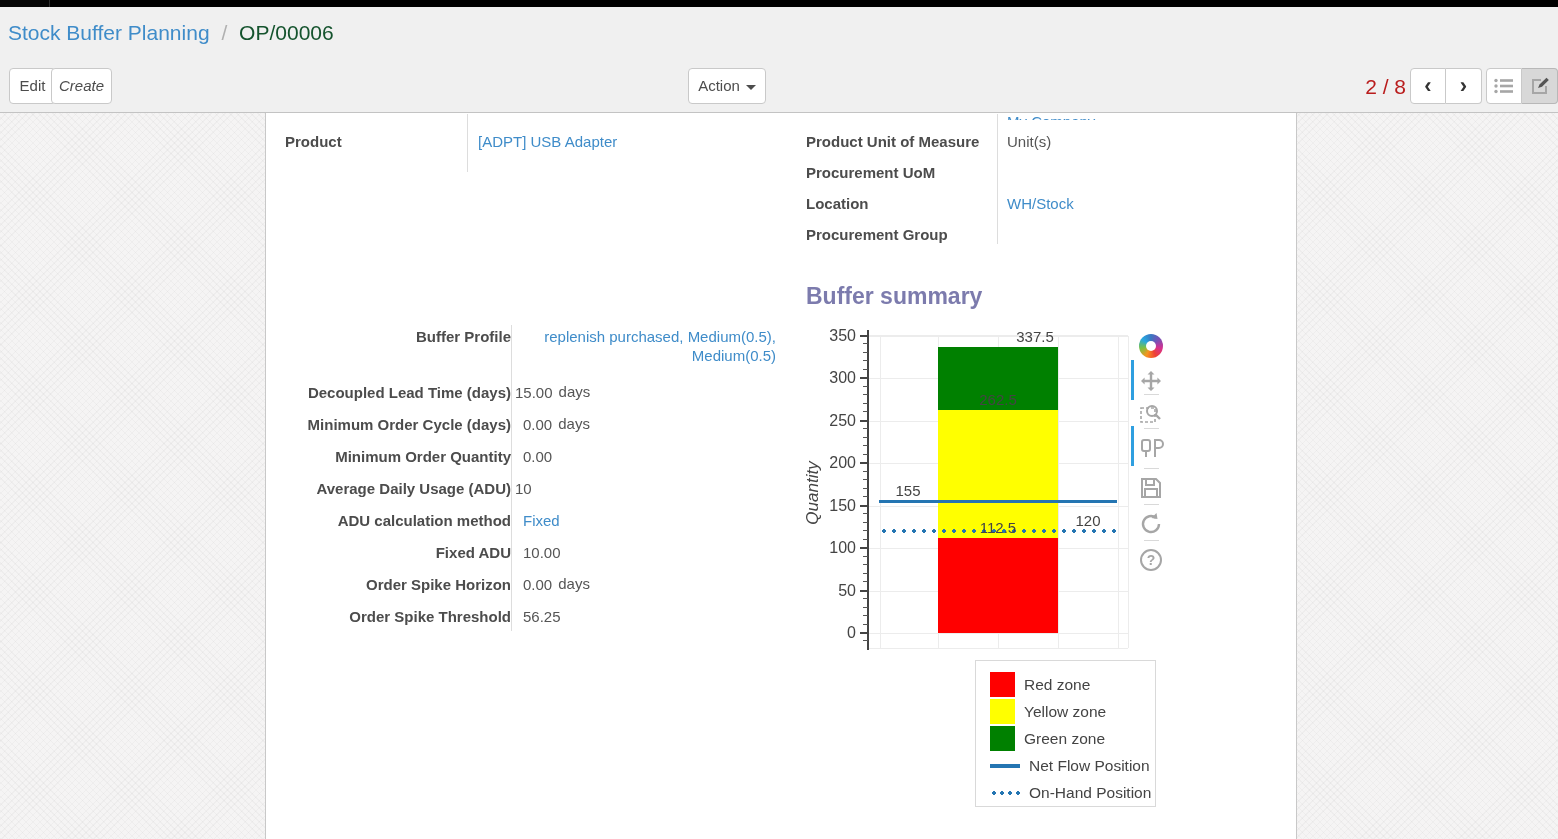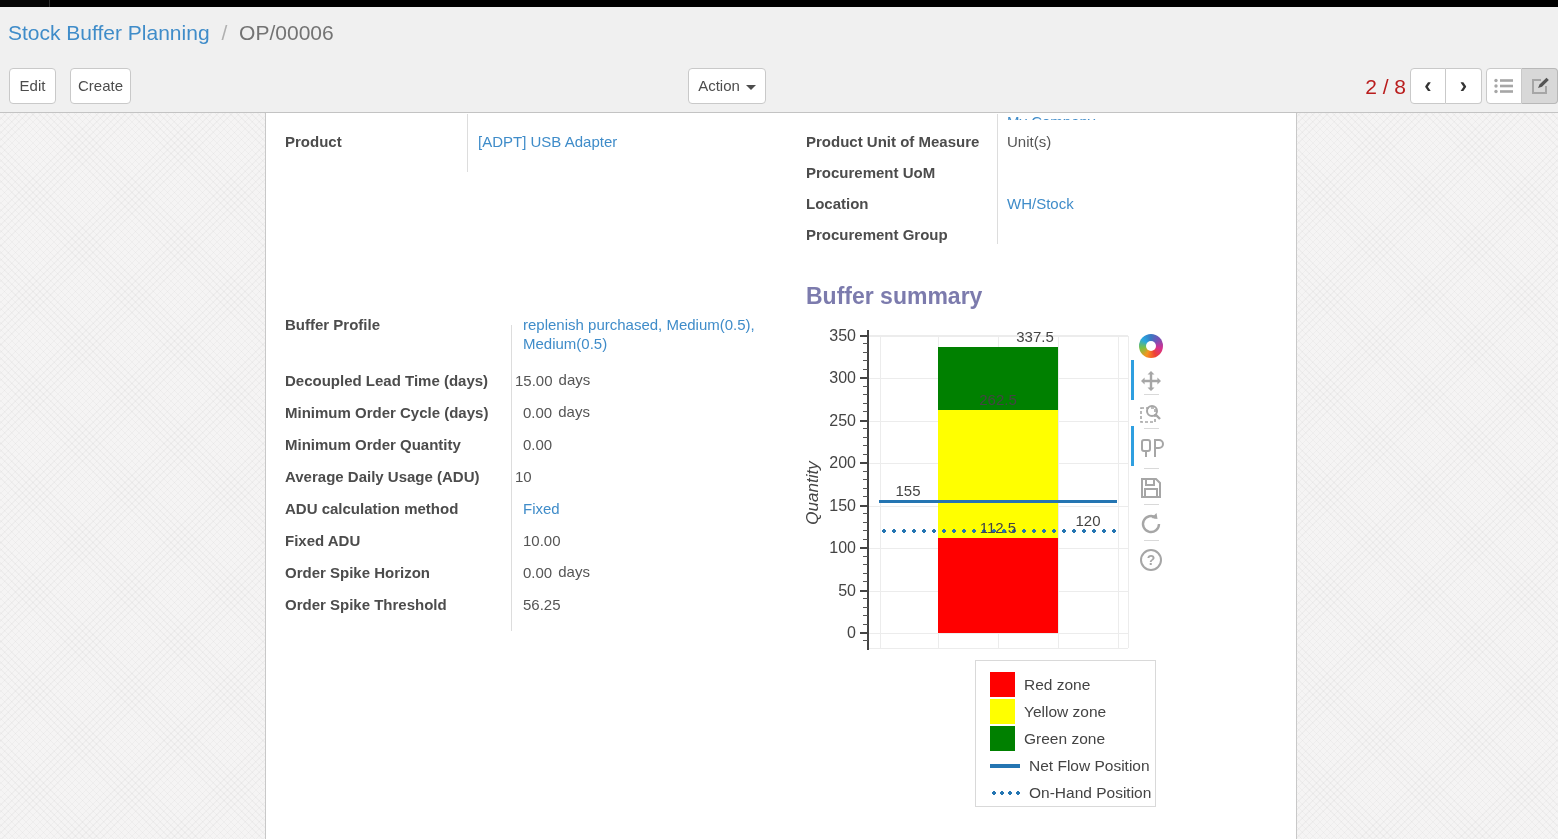--- a/index.html
+++ b/index.html
@@ -9,27 +9,27 @@
   
   #topbar { position:absolute; left:0; top:0; width:1558px; height:7px; background:#000; }
   #topbar .seg { position:absolute; left:0; top:0; width:50px; height:7px; background:#060606; border-right:1px solid #2e2e2e; }
 
   
   #control-panel { position:absolute; left:0; top:7px; width:1558px; height:106px;
                    background:#f0f0f0; border-bottom:1px solid #c3c3c3; }
   #breadcrumb { position:absolute; left:8px; top:14px; font-size:21px; }
   #breadcrumb .bc-link { color:#3f8cc9; cursor:pointer; }
   #breadcrumb .bc-sep { color:#b0b0b0; padding:0 6px; }
-  #breadcrumb .bc-cur { color:#737373; }
+  #breadcrumb .bc-cur { color:#14532d; }
 
   .btn { position:absolute; top:61px; height:36px; background:#fff; border:1px solid #c9c9c9;
          border-radius:4px; font-size:15px; color:#4c4c4c; text-align:center; line-height:34px;
          cursor:pointer; }
   #btn-edit   { left:9px;  width:47px; }
-  #btn-create { left:70px; width:61px; }
+  #btn-create { left:51px; width:61px;font-style:italic; }
   #btn-action { left:688px; width:78px; }
   #btn-action .caret { display:inline-block; width:0; height:0; margin-left:6px; vertical-align:middle;
          border-left:5px solid transparent; border-right:5px solid transparent; border-top:5px solid #4c4c4c; }
 
   #pager-text { position:absolute; left:1352px; top:68px; width:54px; text-align:right;
                 font-size:21px; color:#b91c1c; }
   .btn-group { position:absolute; top:61px; height:36px; display:flex; }
   #pager-buttons { left:1410px; }
   #view-switcher { left:1486px; }
   .gbtn { width:36px; height:36px; background:#fff; border:1px solid #c9c9c9; border-left-width:0;
@@ -178,21 +178,21 @@
       </div>
     <div class="fgroup" id="group-top-left" style="left:19px; top:19px; width:500px;">
         <div class="frow" style="height: 31px;">
           <div class="flabel" style="width: 182px; flex: 0 0 182px;">Product</div>
           <div class="fvalue link" style="padding-left: 11px; max-width: 265px;">[ADPT] USB Adapter</div>
         </div>
       </div>
 
     <h2 class="section-title" style="left:540px; top:170px;">Buffer summary</h2>
 
-    <div class="fgroup" id="group-factors" style="left:19px; top:202px; width:502px;">
+    <div class="fgroup" id="group-factors" style="left:19px; top:214px; width:502px;text-align:right;">
         <div class="frow" style="height: 56px;">
           <div class="flabel" style="width: 226px; flex: 0 0 226px;">Buffer Profile</div>
           <div class="fvalue link" style="padding-left: 12px; max-width: 265px;">replenish purchased, Medium(0.5), Medium(0.5)</div>
         </div>
         <div class="frow" style="height: 32px;">
           <div class="flabel" style="width: 226px; flex: 0 0 226px;">Decoupled Lead Time (days)</div>
           <div class="fvalue" style="padding-left: 4px; max-width: 265px;">15.00</div>
           <span class="fsuffix">days</span>
         </div>
         <div class="frow" style="height: 32px;">

